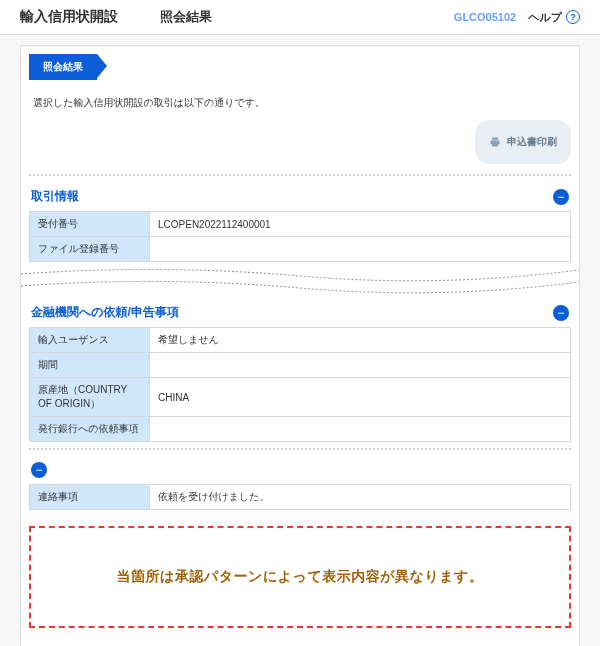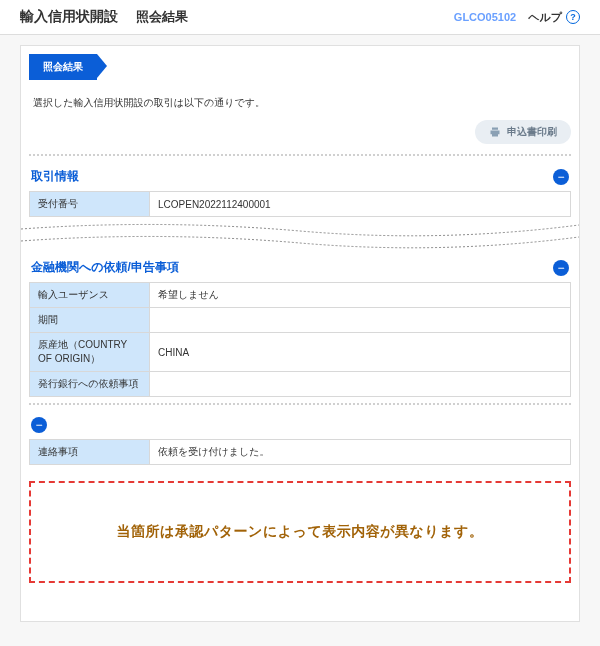--- a/index.html
+++ b/index.html
@@ -1,31 +1,31 @@
 <!DOCTYPE html>
 <html><head>
 <meta charset="utf-8">
 <style>
   * { box-sizing: border-box; margin: 0; padding: 0; }
   body { font-family: "Hiragino Sans", "Meiryo", sans-serif; font-size: 11px; background: #f0f0f0; color: #333; }
   .page { width: 600px; background: #fff; }
-  .header { display: flex; align-items: center; padding: 8px 20px; border-bottom: 1px solid #ddd; }
+  .header { display: flex; align-items: center; padding: 8px 20px; border-bottom: 1px solid #ddd; gap: 24px; }
   .header-title { font-size: 14px; font-weight: bold; margin-right: 18px; }
   .header-sub { font-size: 13px; font-weight: bold; }
   .header-right { margin-left: auto; display: flex; align-items: center; gap: 12px; }
   .code { color: #6aa0ff; font-weight: bold; font-size: 11px; }
   .help { display: flex; align-items: center; gap: 4px; font-size: 11px; font-weight: bold; cursor: pointer; }
   .help-icon { width: 14px; height: 14px; border: 1.5px solid #0066dd; border-radius: 50%; color: #0066dd; font-size: 9px; display: flex; align-items: center; justify-content: center; font-weight: bold; }
   .content { padding: 10px 20px 30px; background: #f7f7f7; }
   .inner { background: #fff; border: 1px solid #e0e0e0; padding: 8px 8px 20px; position: relative; }
   .tab-badge { display: inline-block; background: #0b5ed7; color: #fff; font-size: 10px; font-weight: bold; padding: 6px 14px; position: relative; margin-bottom: 10px; }
   .tab-badge::after { content: ""; position: absolute; right: -10px; top: 0; border-top: 12px solid transparent; border-bottom: 12px solid transparent; border-left: 10px solid #0b5ed7; height: 0; }
   .intro { font-size: 10px; margin: 6px 4px 10px; }
   .btn-row { display: flex; justify-content: flex-end; margin: 6px 0 10px; }
-  .btn { display: inline-flex; align-items: center; gap: 6px; border-radius: 14px; padding: 5px 14px; font-size: 10px; font-weight: bold; cursor: pointer; border: none; }
+  .btn { display: inline-flex; align-items: center; gap: 6px; border-radius: 14px; padding: 15px 14px; font-size: 10px; font-weight: bold; cursor: pointer; border: none; }
   .btn-light { background: #e9eef3; color: #6b7b8b; }
   .icon-circle { width: 12px; height: 12px; display: inline-flex; align-items: center; justify-content: center; }
   .section { border-top: 2px dotted #d0d0d0; padding-top: 8px; margin-top: 6px; }
   .section-head { display: flex; align-items: center; justify-content: space-between; padding: 4px 2px 6px; }
   .section-title { color: #0b5ed7; font-size: 12px; font-weight: bold; }
   .collapse-btn { width: 16px; height: 16px; border-radius: 50%; background: #0b5ed7; color: #fff; display: flex; align-items: center; justify-content: center; font-size: 12px; cursor: pointer; }
   table.kv { width: 100%; border-collapse: collapse; }
   table.kv th { background: #cfe6fb; text-align: left; font-weight: normal; font-size: 10px; padding: 5px 8px; border: 1px solid #d8d8d8; width: 120px; color: #333; }
   table.kv td { background: #fff; font-size: 10px; padding: 5px 8px; border: 1px solid #d8d8d8; }
   .gap-strip { position: relative; height: 30px; margin: 2px -8px 6px; }
@@ -76,20 +76,24 @@
           <div class="section-title">取引情報</div>
           <div class="collapse-btn">
             <span>−</span>
           </div>
         </div>
         <table class="kv">
           <tbody>
               <tr>
             <th>受付番号</th>
             <td>LCOPEN2022112400001</td>
+          </tr>
+          <tr>
+            <th>ファイル登録番号</th>
+            <td></td>
           </tr>
         </tbody>
           </table>
       </div>
 
       
       <div class="gap-strip">
         <svg viewBox="0 0 560 30" preserveAspectRatio="none">
           <path d="M0 10 Q140 0 280 12 T560 6" stroke="#888" stroke-width="1" stroke-dasharray="2 2" fill="none"></path>
           <path d="M0 22 Q140 12 280 24 T560 18" stroke="#888" stroke-width="1" stroke-dasharray="2 2" fill="none"></path>

